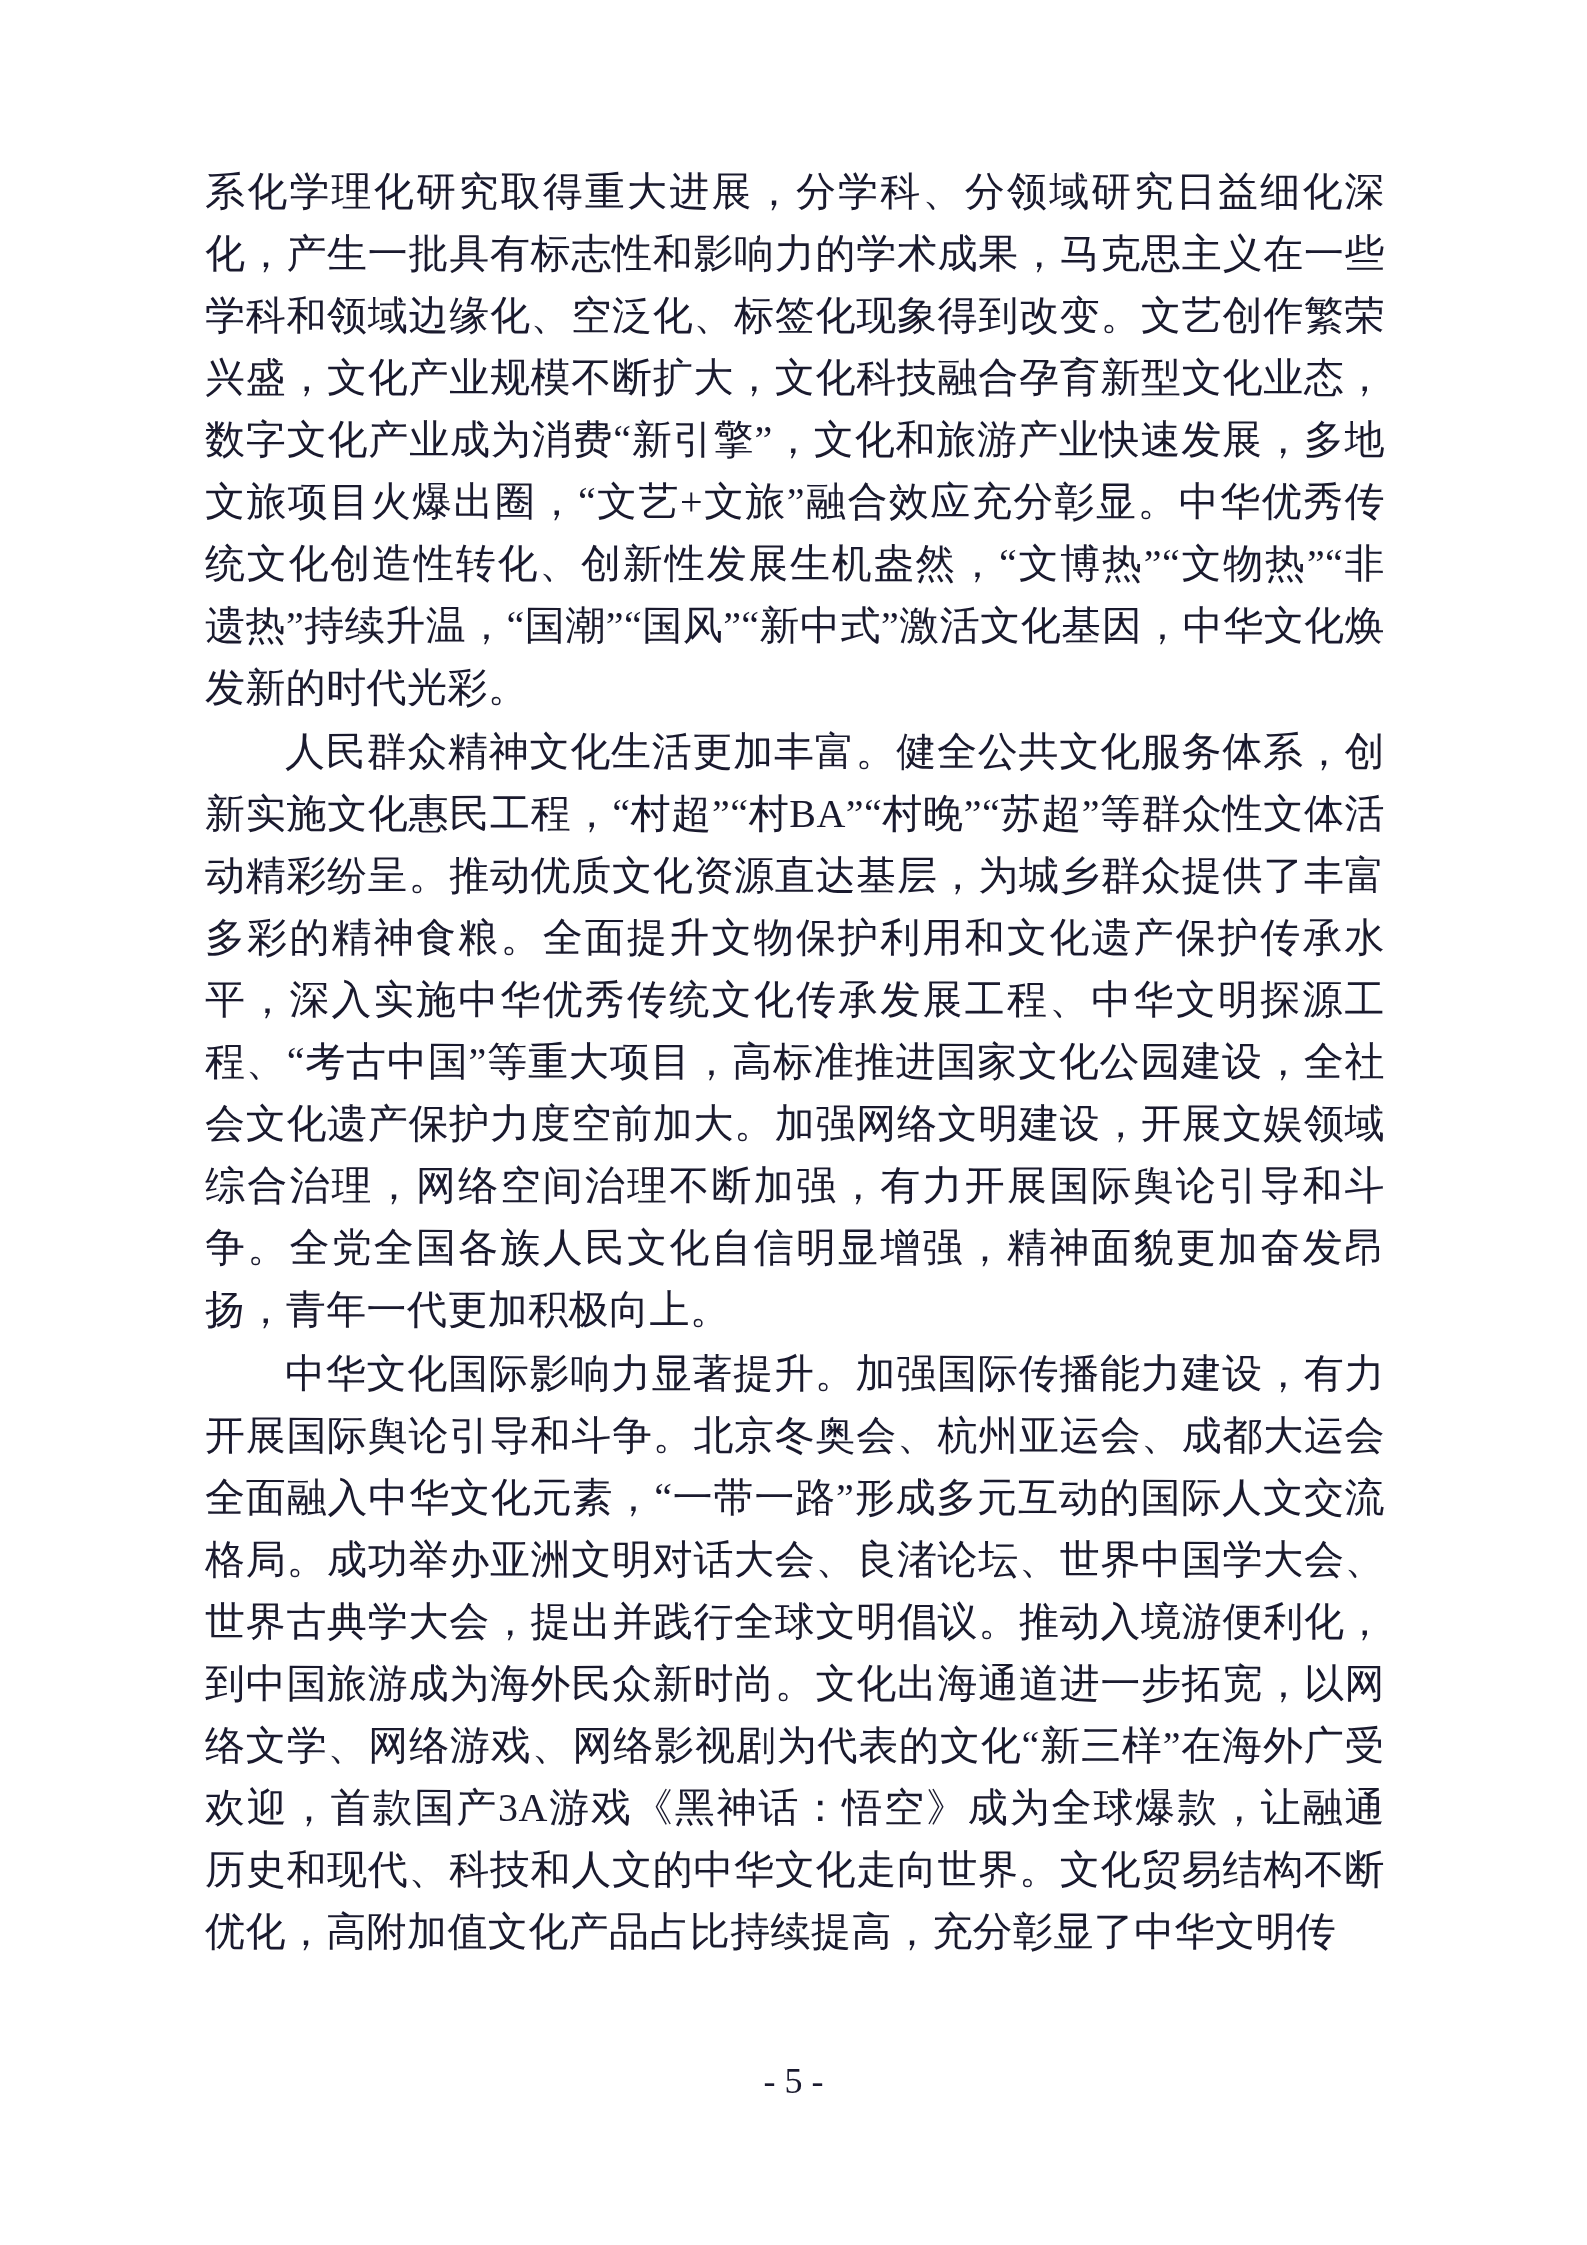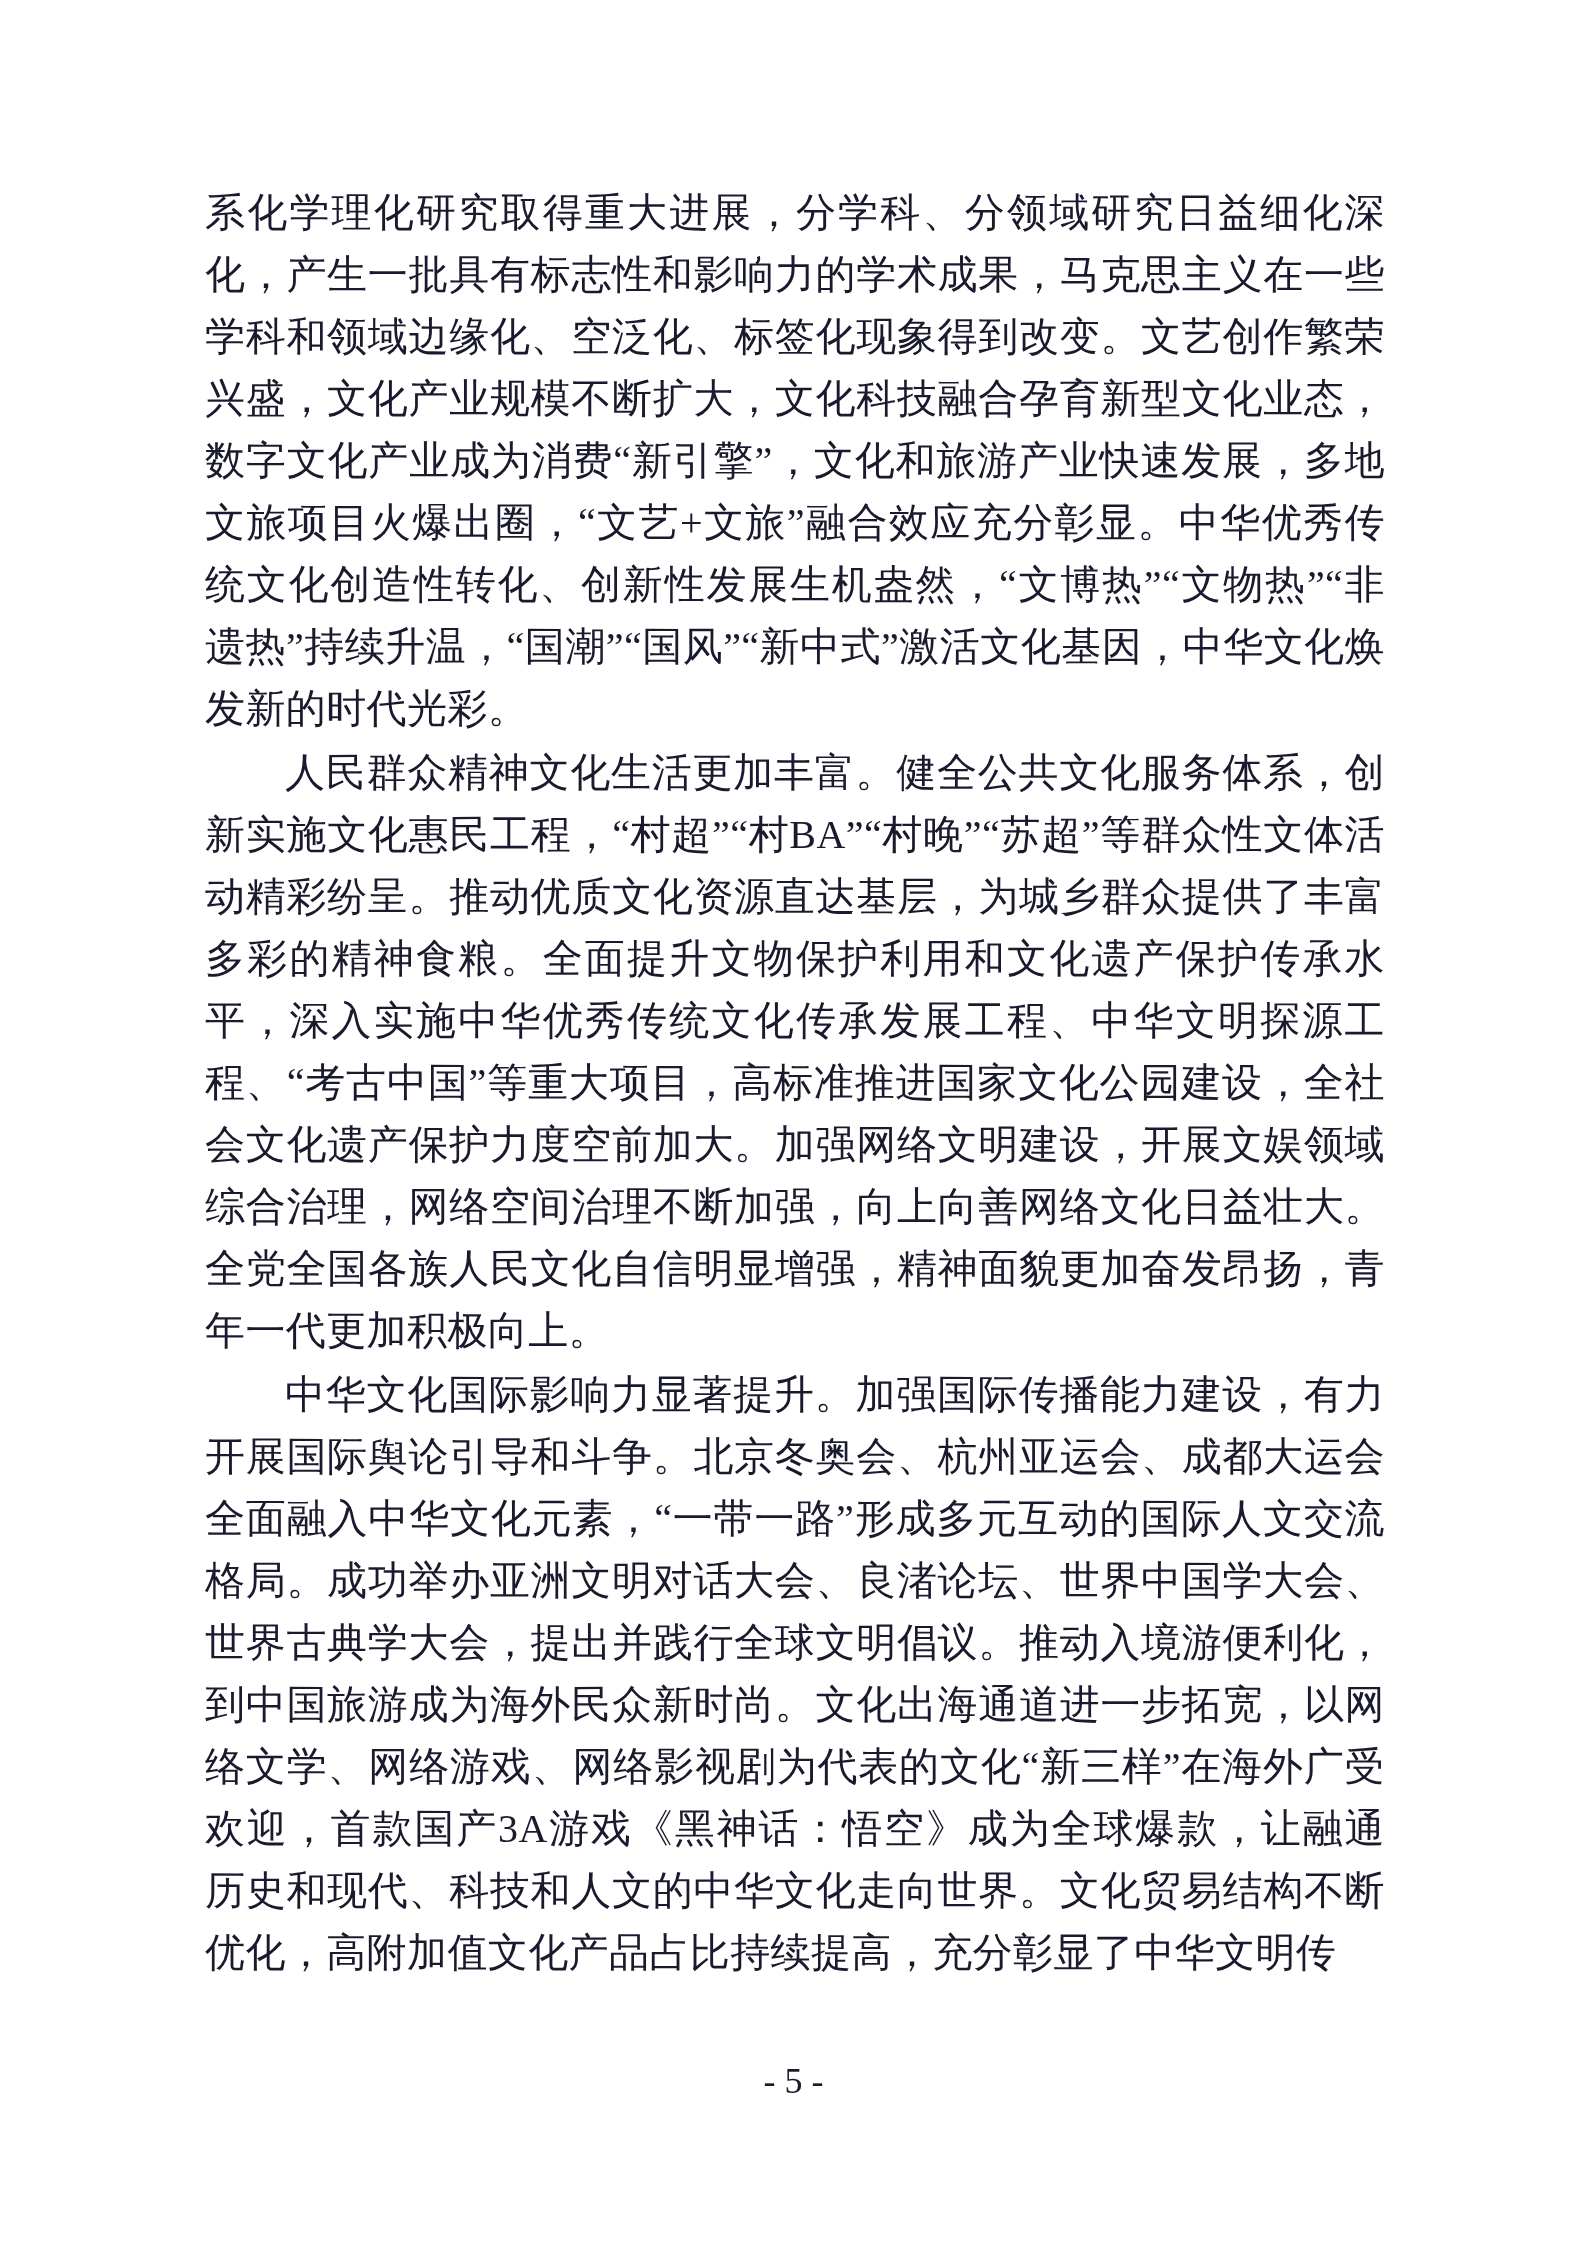--- a/index.html
+++ b/index.html
@@ -12,21 +12,21 @@
     width: 1587px;
     height: 2245px;
     background: #ffffff;
     box-sizing: border-box;
     overflow: hidden;
     font-family: "Liberation Serif", "DejaVu Serif", serif;
   }
   .content {
     position: absolute;
     left: 205px;
-    top: 182px;
+    top: 161px;
     width: 1180px;
   }
   p.para {
     margin: 0 0 2px 0;
     font-size: 40px;
     line-height: 62px;
     color: #1a1a2e;
     text-align: justify;
     text-justify: inter-ideograph;
     letter-spacing: 0.4px;
@@ -45,17 +45,17 @@
     color: #1a1a2e;
     font-family: "Liberation Serif", "DejaVu Serif", serif;
   }
 </style>
 </head>
 <body>
 
 <div class="page">
   <div class="content">
     <p class="para">系化学理化研究取得重大进展，分学科、分领域研究日益细化深化，产生一批具有标志性和影响力的学术成果，马克思主义在一些学科和领域边缘化、空泛化、标签化现象得到改变。文艺创作繁荣兴盛，文化产业规模不断扩大，文化科技融合孕育新型文化业态，数字文化产业成为消费“新引擎”，文化和旅游产业快速发展，多地文旅项目火爆出圈，“文艺+文旅”融合效应充分彰显。中华优秀传统文化创造性转化、创新性发展生机盎然，“文博热”“文物热”“非遗热”持续升温，“国潮”“国风”“新中式”激活文化基因，中华文化焕发新的时代光彩。</p>
-    <p class="para indent">人民群众精神文化生活更加丰富。健全公共文化服务体系，创新实施文化惠民工程，“村超”“村BA”“村晚”“苏超”等群众性文体活动精彩纷呈。推动优质文化资源直达基层，为城乡群众提供了丰富多彩的精神食粮。全面提升文物保护利用和文化遗产保护传承水平，深入实施中华优秀传统文化传承发展工程、中华文明探源工程、“考古中国”等重大项目，高标准推进国家文化公园建设，全社会文化遗产保护力度空前加大。加强网络文明建设，开展文娱领域综合治理，网络空间治理不断加强，向上向善网络文化日益壮大。全党全国各族人民文化自信明显增强，精神面貌更加奋发昂扬，青年一代更加积极向上。</p>
+    <p class="para indent">人民群众精神文化生活更加丰富。健全公共文化服务体系，创新实施文化惠民工程，“村超”“村BA”“村晚”“苏超”等群众性文体活动精彩纷呈。推动优质文化资源直达基层，为城乡群众提供了丰富多彩的精神食粮。全面提升文物保护利用和文化遗产保护传承水平，深入实施中华优秀传统文化传承发展工程、中华文明探源工程、“考古中国”等重大项目，高标准推进国家文化公园建设，全社会文化遗产保护力度空前加大。加强网络文明建设，开展文娱领域综合治理，网络空间治理不断加强，有力开展国际舆论引导和斗争。全党全国各族人民文化自信明显增强，精神面貌更加奋发昂扬，青年一代更加积极向上。</p>
     <p class="para indent">中华文化国际影响力显著提升。加强国际传播能力建设，有力开展国际舆论引导和斗争。北京冬奥会、杭州亚运会、成都大运会全面融入中华文化元素，“一带一路”形成多元互动的国际人文交流格局。成功举办亚洲文明对话大会、良渚论坛、世界中国学大会、世界古典学大会，提出并践行全球文明倡议。推动入境游便利化，到中国旅游成为海外民众新时尚。文化出海通道进一步拓宽，以网络文学、网络游戏、网络影视剧为代表的文化“新三样”在海外广受欢迎，首款国产3A游戏《黑神话：悟空》成为全球爆款，让融通历史和现代、科技和人文的中华文化走向世界。文化贸易结构不断优化，高附加值文化产品占比持续提高，充分彰显了中华文明传</p>
   </div>
   <div class="pagenum">- 5 -</div>
 </div>
 
 </body></html>

